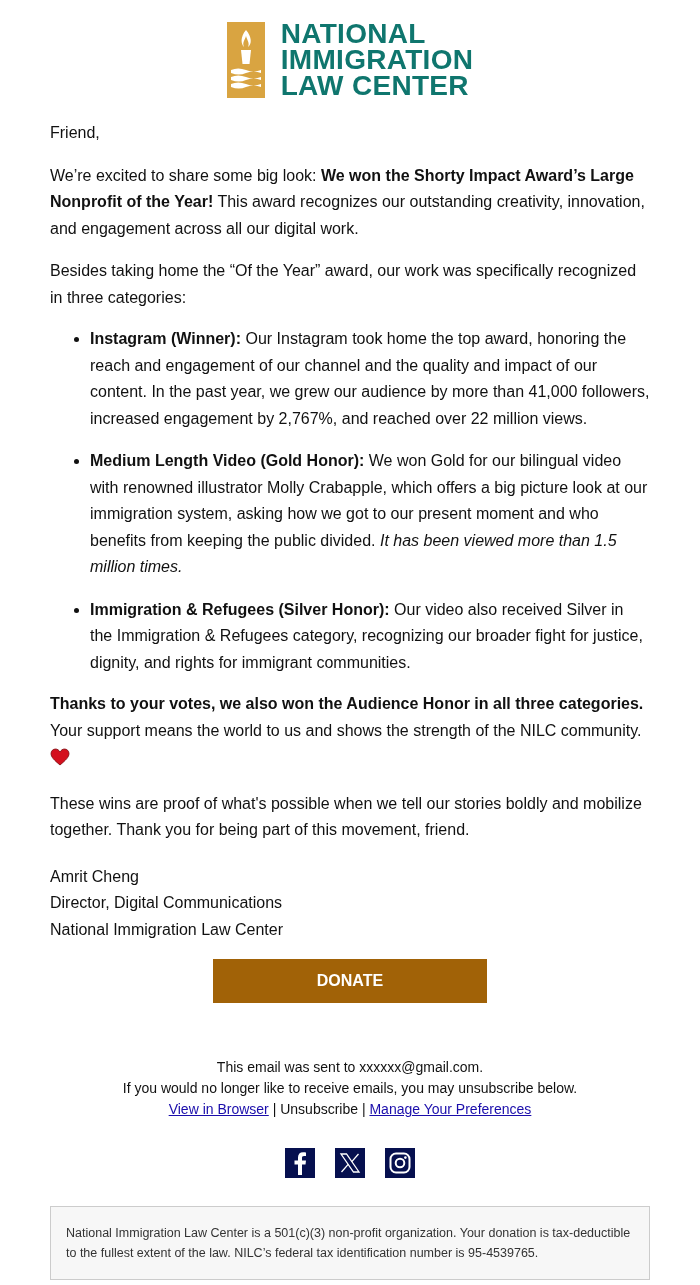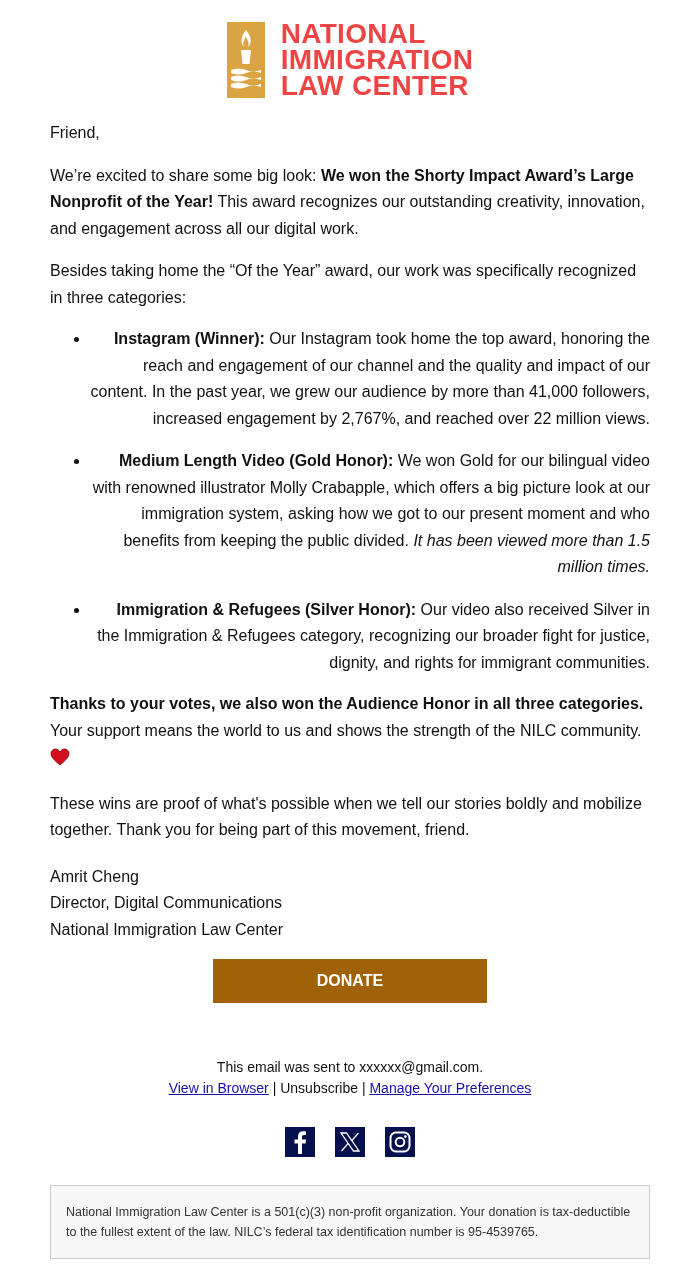--- a/index.html
+++ b/index.html
@@ -1,27 +1,27 @@
 <!DOCTYPE html>
 <html><head>
 <meta charset="utf-8">
 <style>
   html, body { margin: 0; padding: 0; background: #ffffff; }
   body { width: 700px; height: 1285px; overflow: hidden; font-family: "Liberation Sans", sans-serif; color: #111111; }
   .wrap { width: 600px; margin: 0 auto; position: relative; }
   .logo { display: flex; align-items: center; justify-content: center; padding-top: 20px; height: 80px; }
   .logo-mark { width: 38px; height: 76px; background: #d9a441; position: relative; margin-right: 16px; }
-  .logo-text { color: #ef4444; font-weight: 900; font-size: 28px; line-height: 26px; letter-spacing: 0.3px; font-family: "Liberation Sans", sans-serif; }
+  .logo-text { color: #0f766e; font-weight: 900; font-size: 28px; line-height: 26px; letter-spacing: 0.3px; font-family: "Liberation Sans", sans-serif; }
   .logo-text div { white-space: nowrap; }
   .content { padding: 0 0; font-size: 16px; line-height: 26.5px; }
   p { margin: 0; }
   .p-greet { margin-top: 20px; }
   .p-block { margin-top: 16px; }
   ul { margin: 15px 0 0 0; padding-left: 40px; }
-  li { margin-bottom: 16px; text-align: right; }
+  li { margin-bottom: 16px; }
   .bold { font-weight: bold; }
   .ital { font-style: italic; }
   .heart { display: inline-block; margin-top: 4px; }
   .sig { margin-top: 20px; }
   .donate-wrap { display: flex; justify-content: center; margin-top: 16px; }
   .donate { width: 274px; height: 44px; background: #a16207; color: #ffffff; font-weight: bold; font-size: 16px; display: flex; align-items: center; justify-content: center; text-decoration: none; cursor: pointer; }
   .footer { text-align: center; font-size: 14px; line-height: 21px; margin-top: 54px; color: #111111; }
   .footer a { color: #1a0dab; text-decoration: underline; }
   .social { display: flex; justify-content: center; gap: 20px; margin-top: 28px; }
   .social a { width: 30px; height: 30px; background: #06104f; display: flex; align-items: center; justify-content: center; }
@@ -75,20 +75,21 @@
       <div>National Immigration Law Center</div>
     </div>
 
     <div class="donate-wrap">
       <a class="donate">DONATE</a>
     </div>
   </div>
 
   <div class="footer">
     <div>This email was sent to xxxxxx@gmail.com.</div>
+    <div>If you would no longer like to receive emails, you may unsubscribe below.</div>
     <div>
       <a>View in Browser</a><span> | </span><span>Unsubscribe</span><span> | </span><a>Manage Your Preferences</a>
     </div>
 
     <div class="social">
       <a>
         <svg width="18" height="24" viewBox="0 0 18 24">
             <path d="M11 24 V13.5 H14.5 L15 9.5 H11 V7 C11 5.8 11.4 5 13 5 H15 V1.4 C14.6 1.3 13.4 1.2 12 1.2 C9 1.2 7 3 7 6.3 V9.5 H3.5 V13.5 H7 V24 Z" fill="#ffffff"></path>
           </svg>
       </a>

